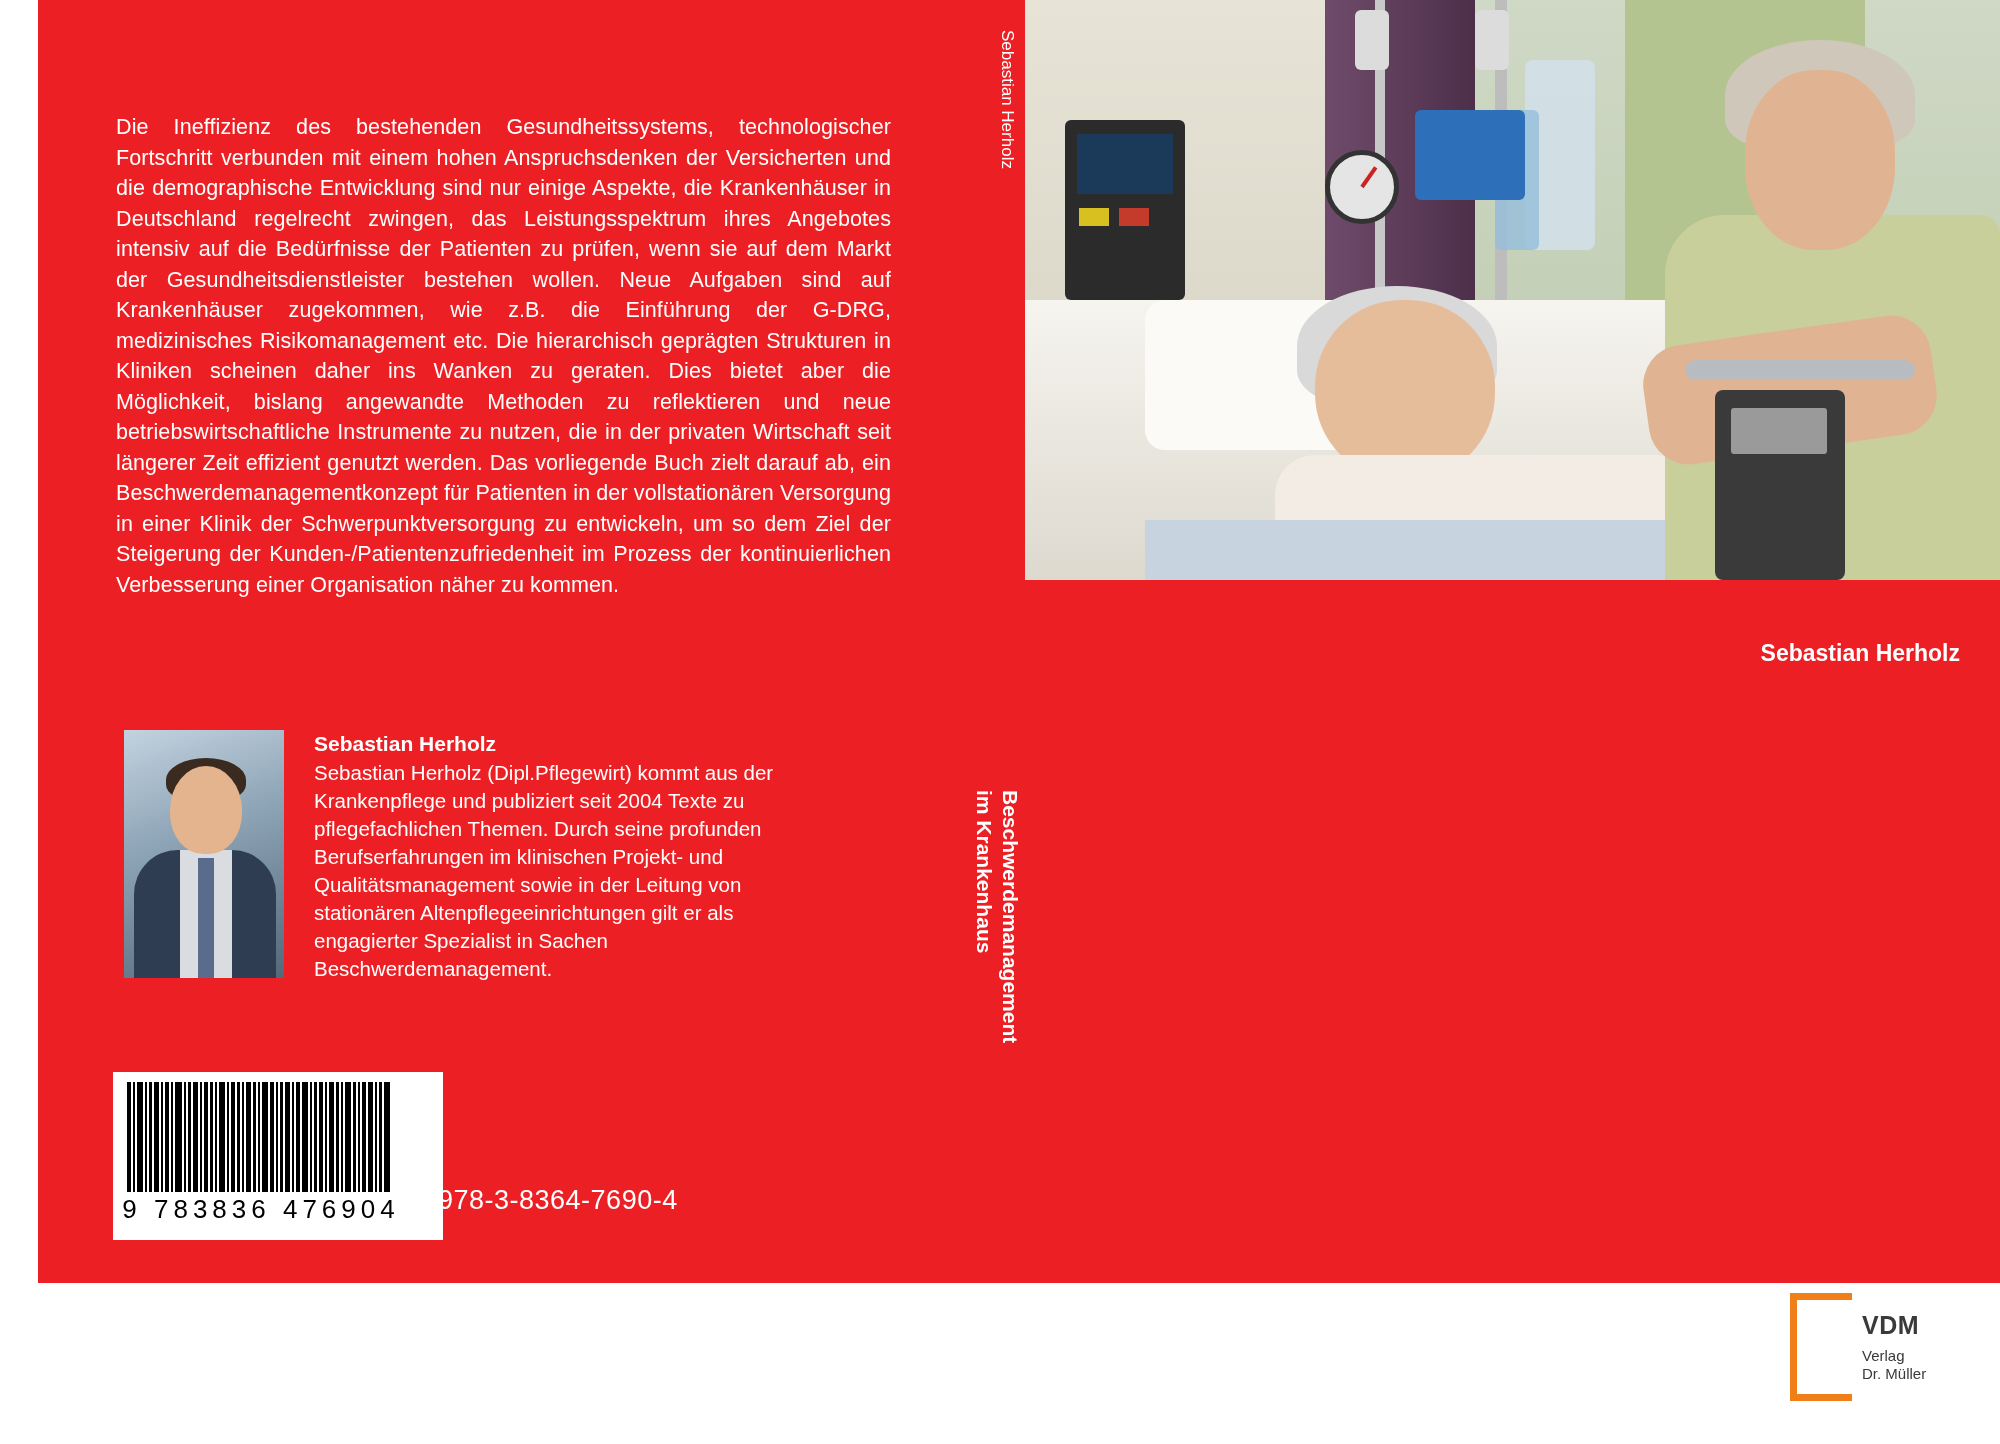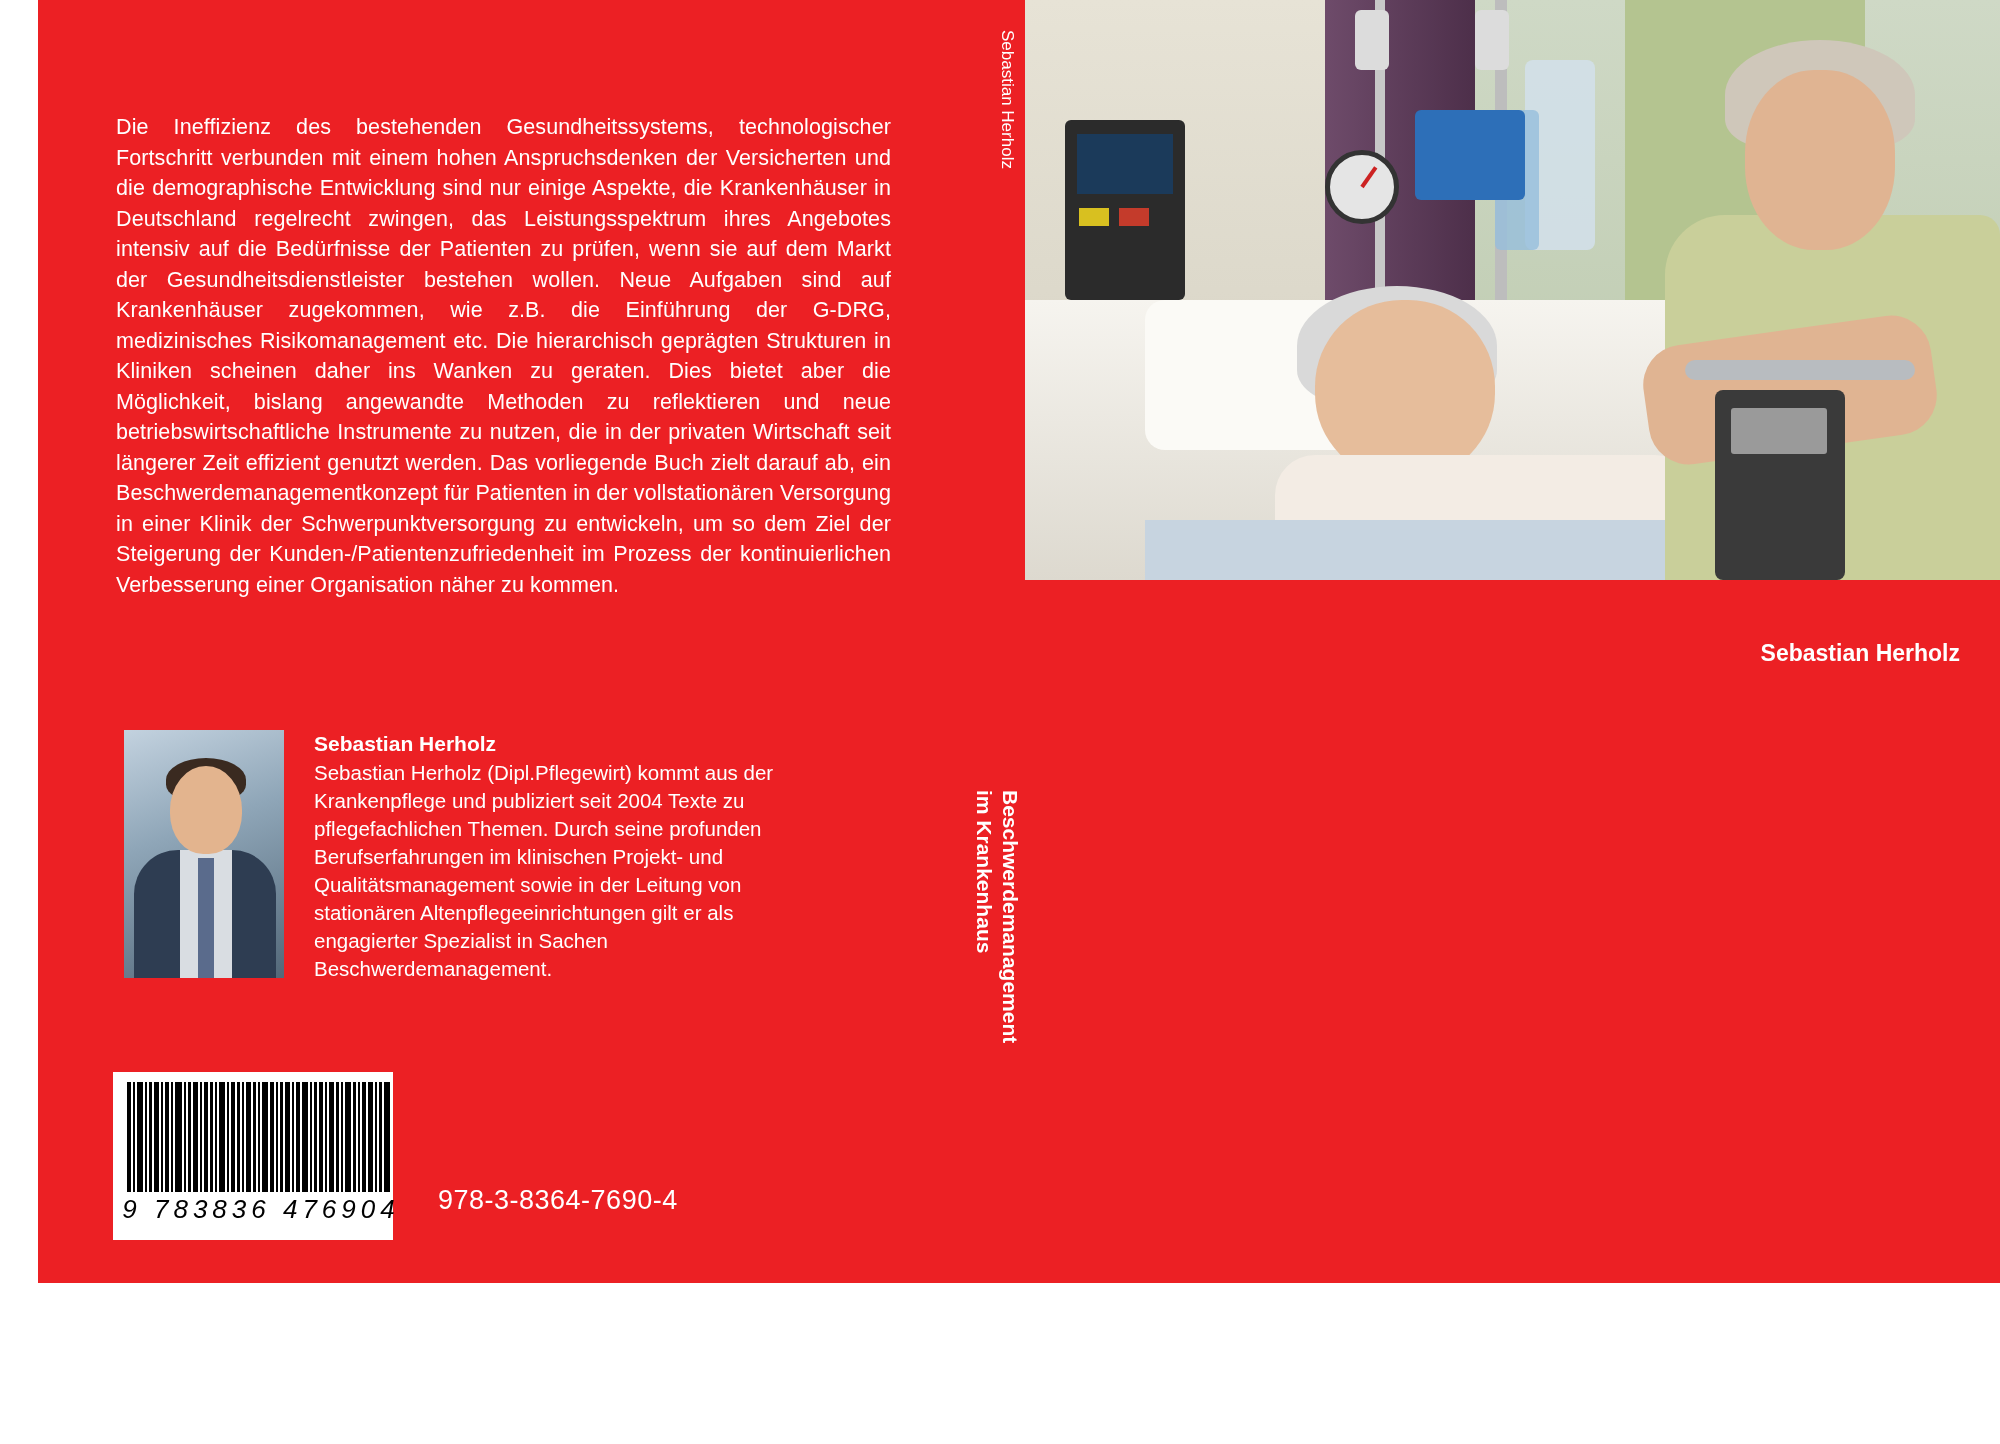--- a/index.html
+++ b/index.html
@@ -129,25 +129,24 @@
     font-size: 21px;
     display: block;
     margin-bottom: 1px;
   }
 
   
   .barcode-box {
     position: absolute;
     left: 113px;
     top: 1072px;
-    width: 280px;
+    width: 330px;
     height: 168px;
     background: #ffffff;
     padding: 0;
-    font-style: italic;
   }
   .barcode-bars {
     position: absolute;
     left: 14px;
     top: 10px;
     width: 268px;
     height: 110px;
     display: flex;
     align-items: flex-end;
   }
@@ -443,14 +442,20 @@
     <div class="hs-man-head"></div>
     <div class="hs-man-arm"></div>
     <div class="hs-rail"></div>
     <div class="hs-device">
         <div class="s"></div>
       </div>
   </div>
 
   <div class="front-author">Sebastian Herholz</div>
 
+  <div class="vdm-logo">
+    <div class="vdm-bracket"></div>
+    <div class="vdm-name">VDM</div>
+    <div class="vdm-sub">Verlag
+Dr. Müller</div>
+  </div>
 
 </div>
 
 </body></html>

